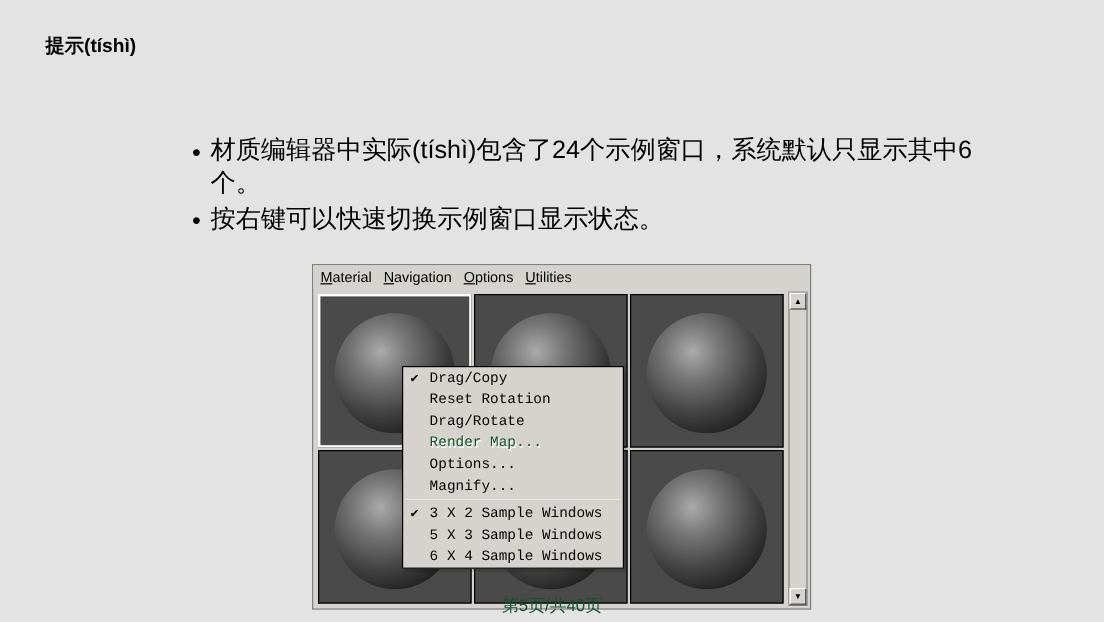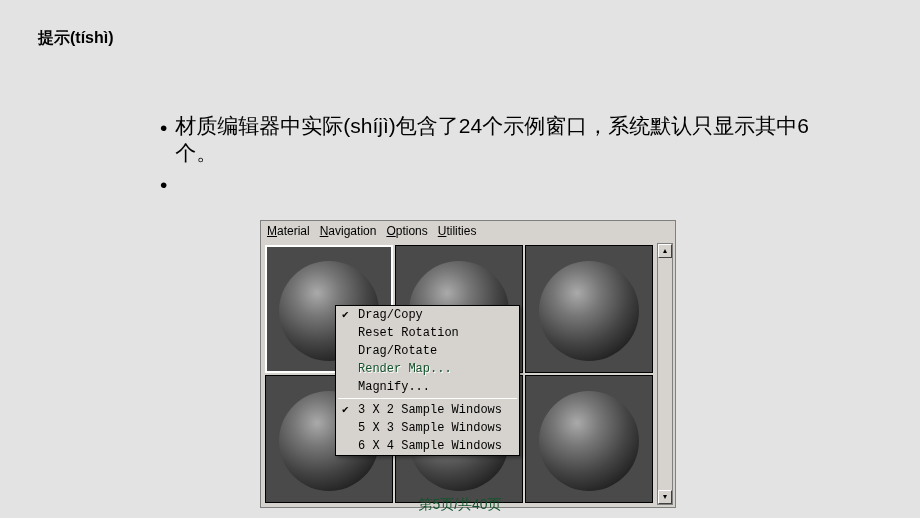--- a/index.html
+++ b/index.html
@@ -154,24 +154,25 @@
     }
   </style>
 </head>
 <body>
 
 <div class="slide-title">提示(tíshì)</div>
 
 <div class="bullets">
   <div class="bullet">
     <span class="bullet-dot">•</span>
-    <span>材质编辑器中实际(shíjì)包含了24个示例窗口，系统默认只显示其中6个。</span>
+    <span>材质编辑器中实际(tíshì)包含了24个示例窗口，系统默认只显示其中6个。</span>
   </div>
   <div class="bullet">
     <span class="bullet-dot">•</span>
+    <span>按右键可以快速切换示例窗口显示状态。</span>
   </div>
 </div>
 
 <div class="editor-wrap">
   <div class="menubar">
     <span><u>M</u><span>aterial</span></span>
     <span><u>N</u>avigation</span>
     <span><u>O</u>ptions</span>
     <span><u>U</u>tilities</span>
   </div>
@@ -209,20 +210,23 @@
   <div class="cm-item">
     <span>Reset Rotation</span>
   </div>
   <div class="cm-item">
     <span>Drag/Rotate</span>
   </div>
   <div class="cm-item disabled">
     <span>Render Map...</span>
   </div>
   <div class="cm-item">
+    <span>Options...</span>
+  </div>
+  <div class="cm-item">
     <span>Magnify...</span>
   </div>
   <div class="cm-sep"></div>
   <div class="cm-item">
     <span class="cm-check">✔</span>
     <span>3 X 2 Sample Windows</span>
   </div>
   <div class="cm-item">
     <span>5 X 3 Sample Windows</span>
   </div>

